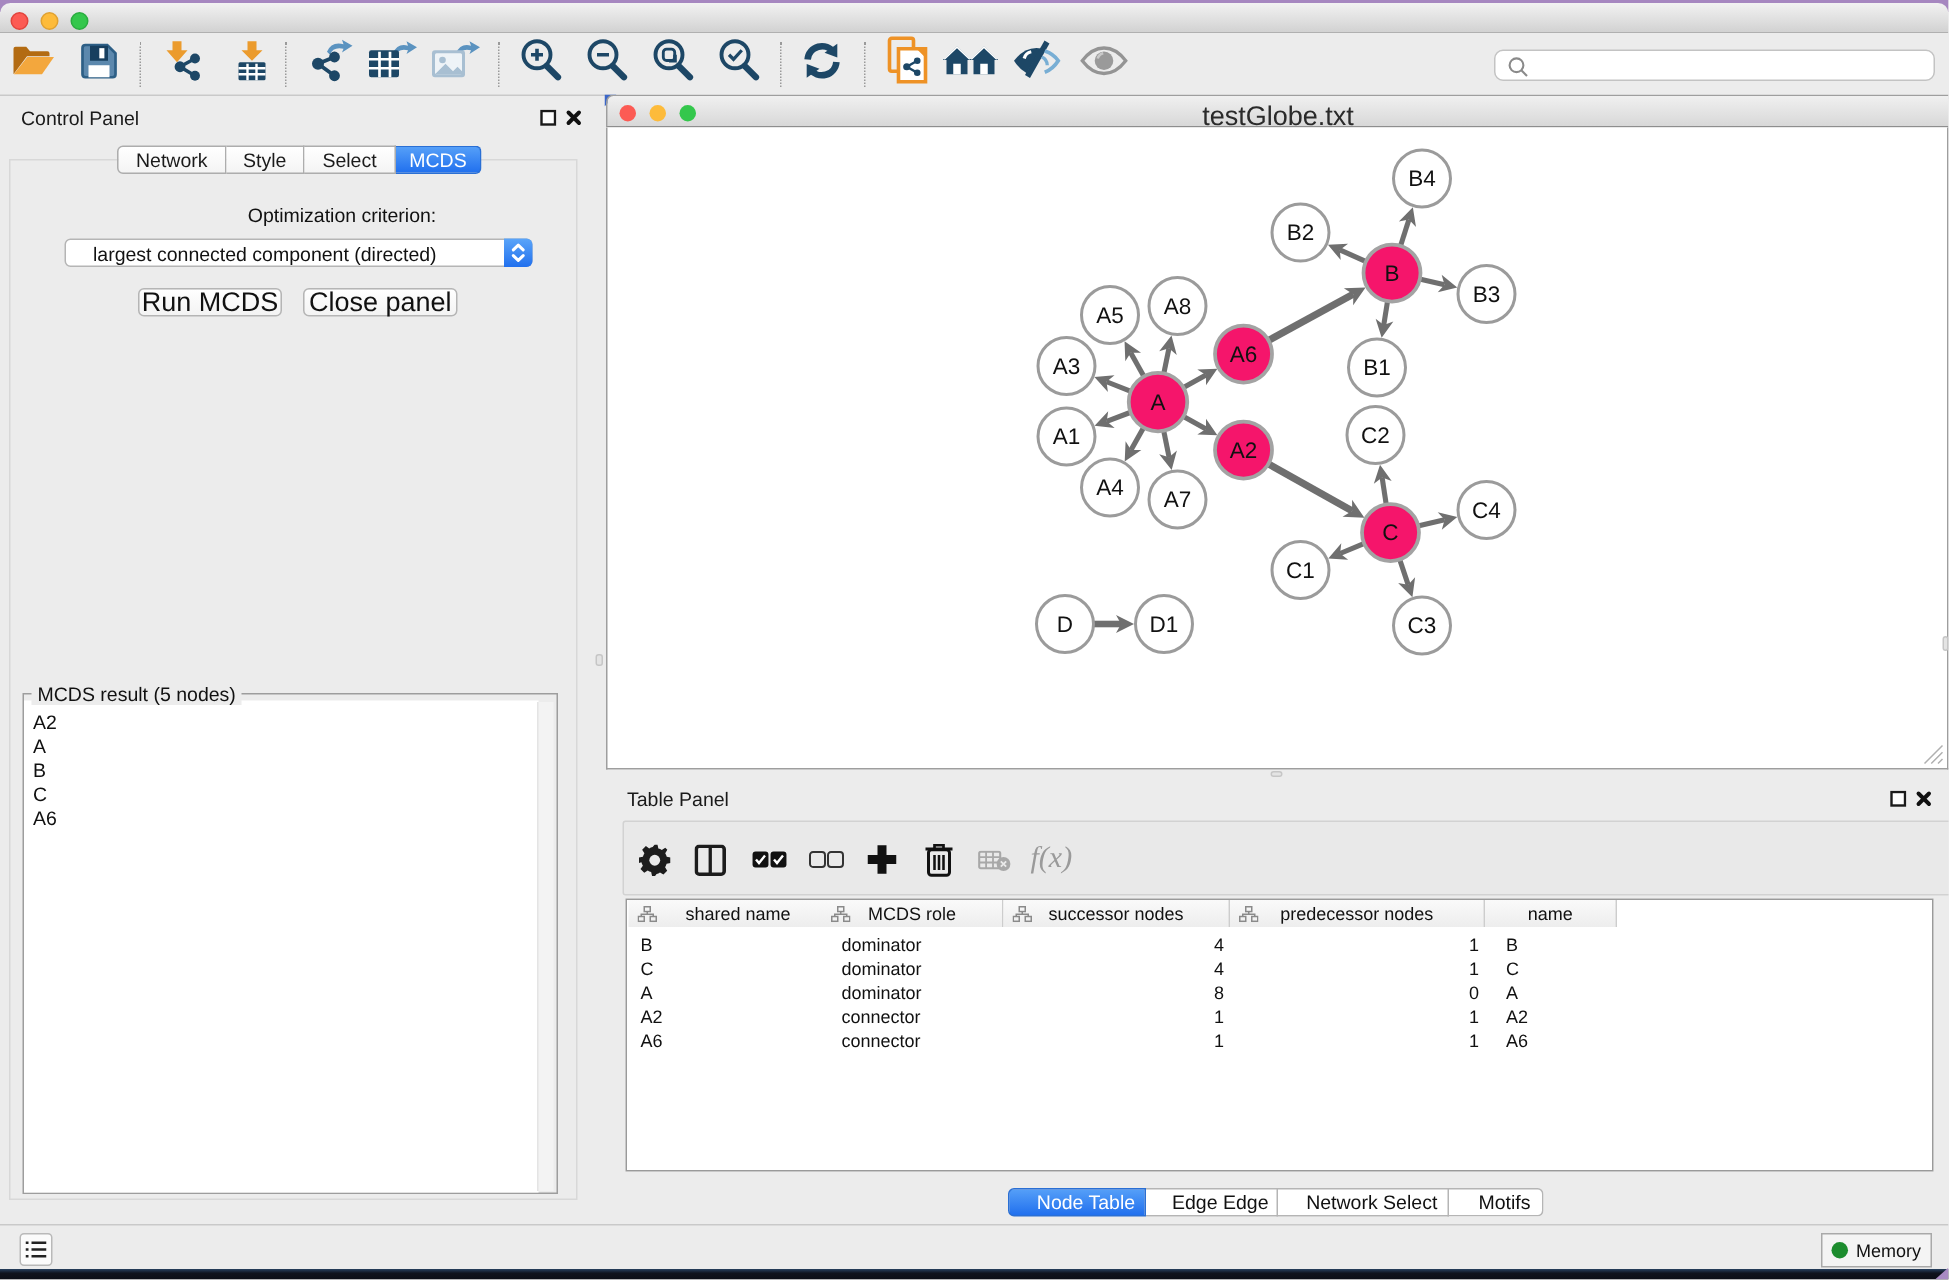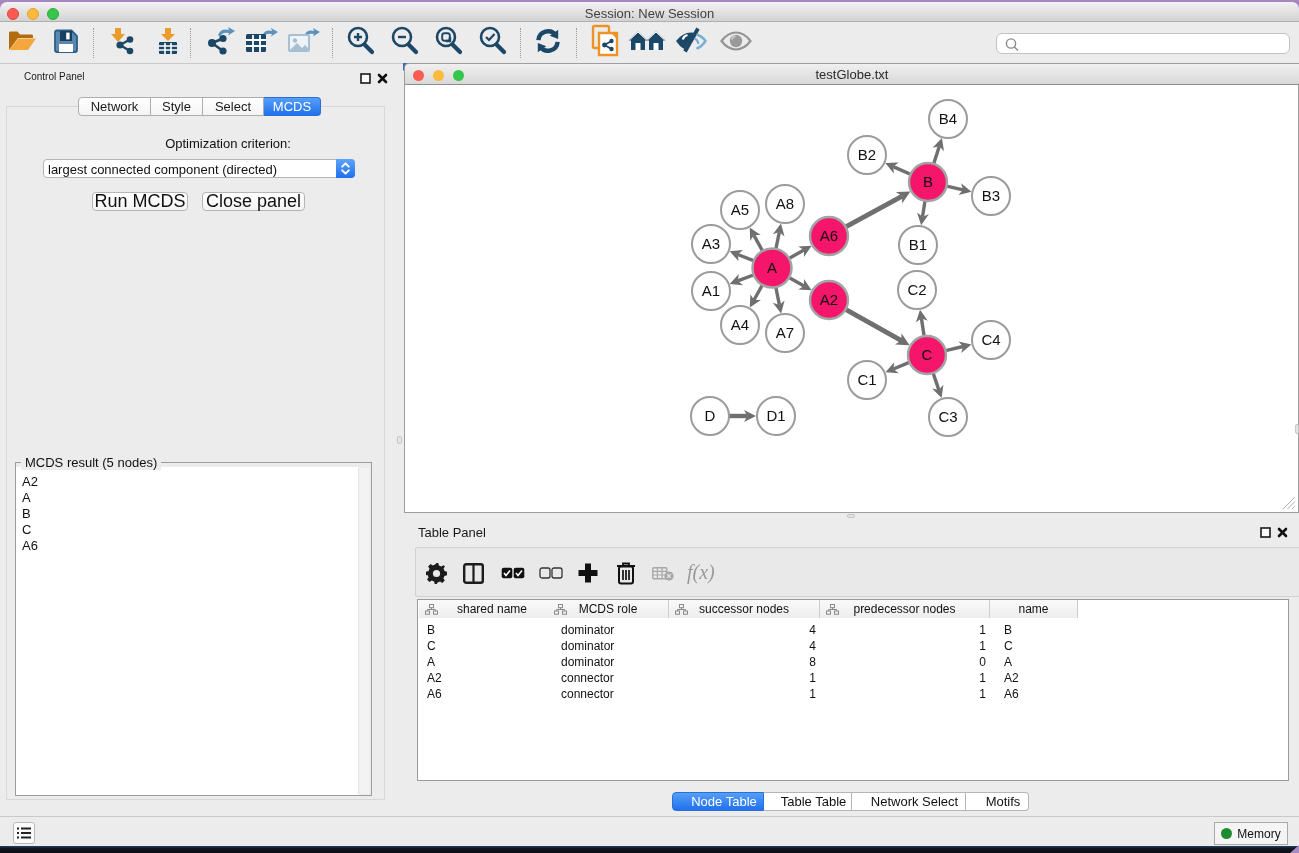--- a/index.html
+++ b/index.html
@@ -11,47 +11,47 @@
   background:linear-gradient(#f2f2f2,#dcdcdc 70%,#d2d2d2);
   border-bottom:1px solid #b0b0b0; border-radius:7px 7px 0 0; }
 #titlebar .tl { position:absolute; top:5.5px; width:12px; height:12px; border-radius:50%; }
 #titletext { width:100%; text-align:center; top:4px; font-size:13px; color:#404040; }
 #toolbar { left:0; top:22px; width:1299px; height:42px; background:#ececec; border-bottom:1px solid #c9c9c9; }
 .tbsep { position:absolute; top:6px; height:30px; width:0; border-left:1px dotted #9a9a9a; }
 .ticon { position:absolute; top:21px; transform:translate(-50%,-50%); }
 #searchbox { left:996px; top:11px; width:294px; height:21px; background:#fff;
   border:1px solid #c3c3c3; border-radius:6px; }
 
-#cp-title { left:24px; top:71px; font-size:10px; color:#1a1a1a; }
+#cp-title { left:14px; top:71px; font-size:13px; color:#1a1a1a; }
 .winbtn { position:absolute; }
 #cp-tabs { left:78px; top:97px; height:19px; display:flex; font-size:13px; }
 #cp-tabs .tab { border:1px solid #adadad; border-left:none; background:linear-gradient(#ffffff,#f4f4f4);
   color:#1a1a1a; display:flex; align-items:center; justify-content:center; }
 #cp-tabs .tab.first { border-left:1px solid #adadad; border-radius:4px 0 0 4px; }
 #cp-tabs .tab.last { border-radius:0 4px 4px 0; }
 #cp-tabs .tab.sel { background:linear-gradient(#559ff8,#2170ee); color:#fff; border-color:#2a6fd4; }
 #cp-inner { left:6px; top:106px; width:379px; height:694px; border:1px solid #d8d8d8; background:#ececec; }
 #opt-label { left:0; top:136px; width:392px; text-align:center; font-size:13px; color:#111;margin-left:32px; }
 #dropdown { left:43px; top:159px; width:312px; height:19px; background:#fff; border:1px solid #b5b5b5; border-radius:4px; font-size:13px; color:#111; }
-#dropdown .dtext { position:absolute; left:4px; top:1.5px; }
+#dropdown .dtext { position:absolute; left:18px; top:1.5px; }
 #dropdown .stepper { position:absolute; right:-1px; top:-1px; width:19px; height:19px; border-radius:0 4px 4px 0;
   background:linear-gradient(#5ba5f9,#2170ee); }
 .btn { position:absolute; height:19px; background:linear-gradient(#ffffff,#f3f3f3); border:1px solid #b5b5b5; border-radius:4px;
   font-size:18px; color:#111; display:flex; align-items:center; justify-content:center; }
 #mcds-group { left:15px; top:462px; width:357px; height:334px; border:1px solid #9d9d9d; background:#ececec; }
 #mcds-white { left:16px; top:467px; width:343px; height:328px; background:#fff; }
 #mcds-legend { left:21px; top:455px; background:#ececec; padding:0 4px; font-size:13px; color:#111; }
 #mcds-list { left:22px; top:474px; font-size:13px; color:#111; line-height:16px; }
 #mcds-scroll { left:358px; top:468px; width:11px; height:326px; background:#f3f3f3; border-left:1px solid #e4e4e4; }
 
 #netwin { left:404px; top:63px; width:895px; height:451px; }
 #net-titlebar { left:0; top:0; width:895px; height:22px; background:linear-gradient(#f0f0f0,#d8d8d8);
   border:1px solid #9e9e9e; border-bottom:1px solid #8e8e8e; border-right:none; border-radius:5px 0 0 0; }
 #net-titlebar .tl { position:absolute; top:5.5px; width:11px; height:11px; border-radius:50%; }
-#net-title { width:100%; text-align:center; top:3px; font-size:13px; color:#2a2a2a; }
+#net-title { width:100%; text-align:center; top:3px; font-size:18px; color:#2a2a2a; }
 #net-canvas { left:0; top:22px; width:895px; height:428px; background:#fff; border-left:1px solid #9e9e9e; border-bottom:1px solid #9e9e9e; border-right:1px solid #9e9e9e; }
 
 #tp-title { left:418px; top:525px; font-size:13px; color:#1a1a1a; }
 #tp-toolbar { left:415px; top:547px; width:894px; height:50px; background:#e9e9e9; border:1px solid #d2d2d2; border-radius:2px; }
 #tp-table { left:417px; top:599px; width:872px; height:182px; background:#fff; border:1px solid #9a9a9a; }
 .th { position:absolute; top:0; height:18px; background:linear-gradient(#fafafa,#ededed); border-right:1px solid #cdcdcd;
   font-size:12px; color:#111; display:flex; align-items:center; justify-content:center; }
 .td { position:absolute; font-size:12px; color:#111; height:16px; line-height:16px; }
 #tp-tabs { left:672px; top:792px; height:19px; display:flex; font-size:13px; }
 #tp-tabs .tab { border:1px solid #b5b5b5; border-left:none; background:#fff; color:#111;
@@ -68,21 +68,20 @@
 #darkstrip { left:0; top:846px; width:1299px; height:7px; background:linear-gradient(#27405f,#10131d 40%,#0c0e16); }
 .divdot { position:absolute; background:#e4e4e4; border:1px solid #c6c6c6; border-radius:2px; }
 </style>
 </head>
 <body>
 <div id="topstrip" class="abs"></div>
 <div id="titlebar" class="abs">
   <div class="tl" style="left:7px; background:#fc5b54; border:0.5px solid #e2443d;"></div>
   <div class="tl" style="left:27px; background:#fdbb3b; border:0.5px solid #e0a131;"></div>
   <div class="tl" style="left:47px; background:#34c74c; border:0.5px solid #2aad3f;"></div>
-  <div id="titletext" class="abs">Session: New Session</div>
 </div>
 <div id="toolbar" class="abs">
   <div class="tbsep" style="left:93px"></div>
   <div class="tbsep" style="left:190px"></div>
   <div class="tbsep" style="left:332px"></div>
   <div class="tbsep" style="left:520px"></div>
   <div class="tbsep" style="left:576px"></div>
 
   <div class="ticon" style="left:22px"><svg width="30" height="26" viewBox="0 0 30 26">
     <path d="M2 5 L2 22 L11 10 L26 10 L26 8 Q26 6.6 24.6 6.6 L13 6.6 L10.5 3.6 L3.4 3.6 Q2 3.6 2 5 Z" fill="#b36b12"></path>
@@ -459,21 +458,21 @@
 <div class="td" style="left:586px;top:70px">A2</div>
 <div class="td" style="left:9px;top:86px">A6</div>
 <div class="td" style="left:143px;top:86px">connector</div>
 <div class="td" style="left:318px;top:86px;width:80px;text-align:right">1</div>
 <div class="td" style="left:488px;top:86px;width:80px;text-align:right">1</div>
 <div class="td" style="left:586px;top:86px">A6</div>
 
 </div>
 <div id="tp-tabs" class="abs">
   <div class="tab first sel" style="width:92px">Node Table</div>
-  <div class="tab" style="width:88px">Table Table</div>
+  <div class="tab" style="width:88px">Edge Edge</div>
   <div class="tab" style="width:114px">Network Select</div>
   <div class="tab last" style="width:63px">Motifs</div>
 </div>
 <div id="statusbar" class="abs"></div>
 <div id="listbtn" class="abs">
     <svg width="14" height="12" style="position:absolute;left:3px;top:4px" viewBox="0 0 14 12">
   <g stroke="#222" stroke-width="1.8">
         <path d="M0 1.5 L2 1.5 M4 1.5 L14 1.5 M0 6 L2 6 M4 6 L14 6 M0 10.5 L2 10.5 M4 10.5 L14 10.5"></path>
       </g>
 </svg>

